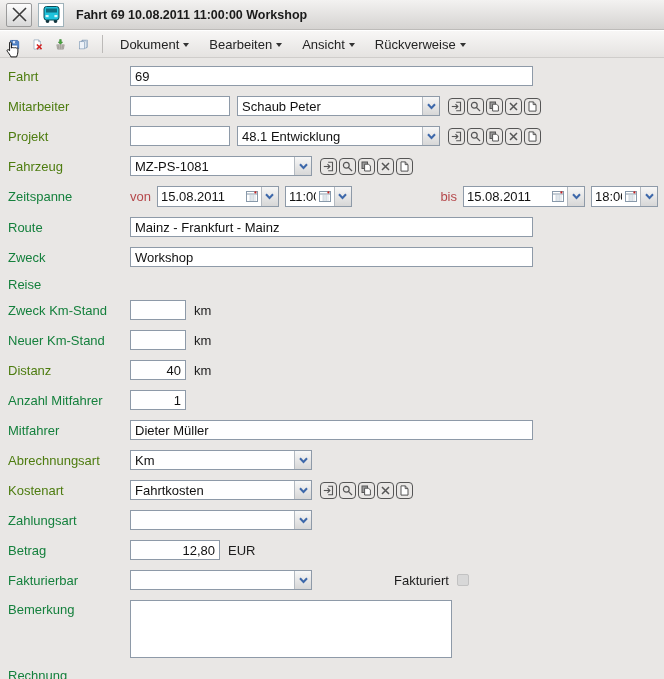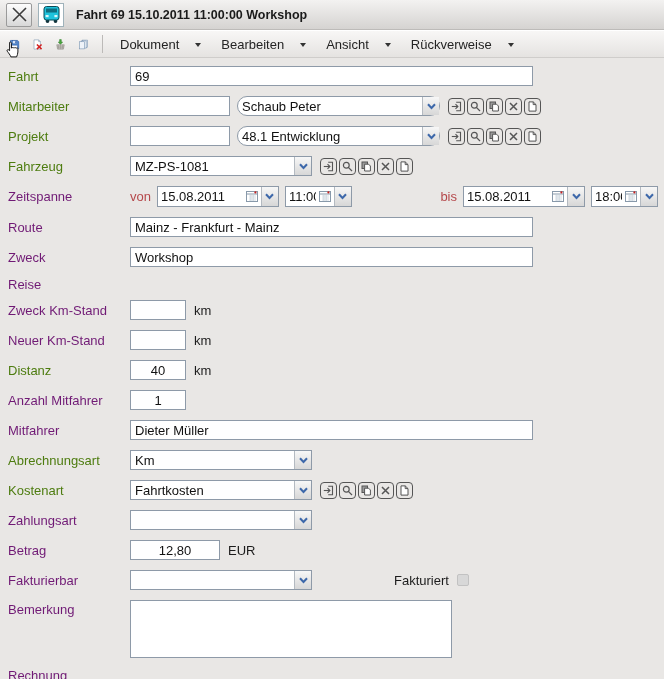--- a/index.html
+++ b/index.html
@@ -31,57 +31,57 @@
   
   .menubar {
     height:28px; display:flex; align-items:center; padding:0 3px;
     background:linear-gradient(#f8f7f6,#e5e3e1);
     border-top:1px solid #ffffff;
     border-bottom:1px solid #cfcdcb;
   }
   .tool-btn { width:23px; height:24px; display:flex; align-items:center; justify-content:center; position:relative; }
   .hand-cursor { position:absolute; left:2px; top:9px; z-index:3; }
   .mb-sep { width:1px; height:18px; background:#bcbab8; margin:0 7px; }
-  .menu-item { display:flex; align-items:center; gap:16px; padding:3px 10px; color:#242424; cursor:default; }
+  .menu-item { display:flex; align-items:center; gap:4px; padding:3px 10px; color:#242424; cursor:default; }
   .caret { width:0; height:0; border-left:3.5px solid transparent; border-right:3.5px solid transparent; border-top:4.5px solid #333; margin-top:2px; }
 
   
   .form { padding:8px 0 0 8px; }
   .row { display:flex; align-items:center; margin-bottom:10px; min-height:20px; }
   .row-section { min-height:14px; margin-bottom:8px; }
   .row-bemerkung { align-items:flex-start; }
-  .lbl { width:122px; flex:none; color:#701a75; }
+  .lbl { width:122px; flex:none; color:#15803d; }
   .lbl.red { color:#4d7c0f; }
   .inline-lbl { color:#b5484b; margin-right:6px; }
   .unit { margin-left:8px; }
 
   input.txt, textarea.txt {
     height:20px; border:1px solid #8e9aa8; background:#fff; padding:0 4px;
     font-family:"Liberation Sans", sans-serif; font-size:13px; color:#111;
   }
   textarea.txt { height:58px; width:322px; resize:none; padding:2px 4px; }
   .wide  { width:403px; }
   .w100  { width:100px; }
   .small { width:56px; }
   .w90   { width:90px; }
-  .num   { text-align:center; }
+  .num   { text-align:right; }
   .ro    { background:#e2e1e0; border:1px solid #a5a3a1; }
 
   .combo {
     display:inline-flex; align-items:stretch; height:20px;
     border:1px solid #8e9aa8; background:#fff;
   }
   .combo-text { flex:1; min-width:0; padding:2px 4px; white-space:nowrap; overflow:hidden; color:#111; }
   .combo-btn {
     width:17px; flex:none; border-left:1px solid #b4bac1;
     background:linear-gradient(#f7f7f7,#d7d7d7);
     display:flex; align-items:center; justify-content:center; cursor:default;
   }
   .w203 { width:203px; } .w182 { width:182px; }
-  .ml7 { margin-left:7px;border-radius:10px; }
+  .ml7 { margin-left:7px; }
 
   .datebox, .timebox {
     display:inline-flex; align-items:center; height:21px;
     border:1px solid #8e9aa8; background:#fff;
   }
   .datebox { width:122px; } .timebox { width:67px; }
   .date-in {
     flex:1; min-width:0; border:0; outline:0; padding:0 3px;
     font-family:"Liberation Sans", sans-serif; font-size:13px; color:#111; background:transparent;
   }
@@ -115,21 +115,21 @@
   <div class="app-icon">
     <svg width="21" height="19" viewBox="0 0 21 19">
       <circle cx="6.5" cy="16" r="1.9" fill="#13343c"></circle>
       <circle cx="14.5" cy="16" r="1.9" fill="#13343c"></circle>
       <rect x="3" y="1.5" width="15" height="13.5" rx="2.5" fill="#1ec3dc" stroke="#0b4a56"></rect>
       <rect x="5" y="3.5" width="11" height="4" fill="#0f6e80"></rect>
       <rect x="4.6" y="10" width="3" height="2.2" fill="#d9f6fa"></rect>
       <rect x="13.4" y="10" width="3" height="2.2" fill="#d9f6fa"></rect>
     </svg>
   </div>
-  <span class="win-title">Fahrt 69 15.10.2011 11:00:00 Workshop</span>
+  <span class="win-title">Fahrt 69 10.08.2011 11:00:00 Workshop</span>
 </div>
 
 <div class="menubar">
   <button class="tool-btn" style="border:0;background:transparent">
     <svg width="19" height="19" viewBox="0 0 19 19">
       <path d="M2.5 2.5 H14.8 L16.8 4.8 V16.5 H2.5 Z" fill="#4f86cf" stroke="#1c4f9c"></path>
       <rect x="5.8" y="2.8" width="7.6" height="5.6" fill="#d6e4f6" stroke="#1c4f9c" stroke-width="0.8"></rect>
       <rect x="10.8" y="3.8" width="1.8" height="3.6" fill="#2a5ca8"></rect>
       <rect x="4.6" y="10.6" width="10" height="5.9" fill="#ffffff" stroke="#1c4f9c" stroke-width="0.8"></rect>
     </svg>

